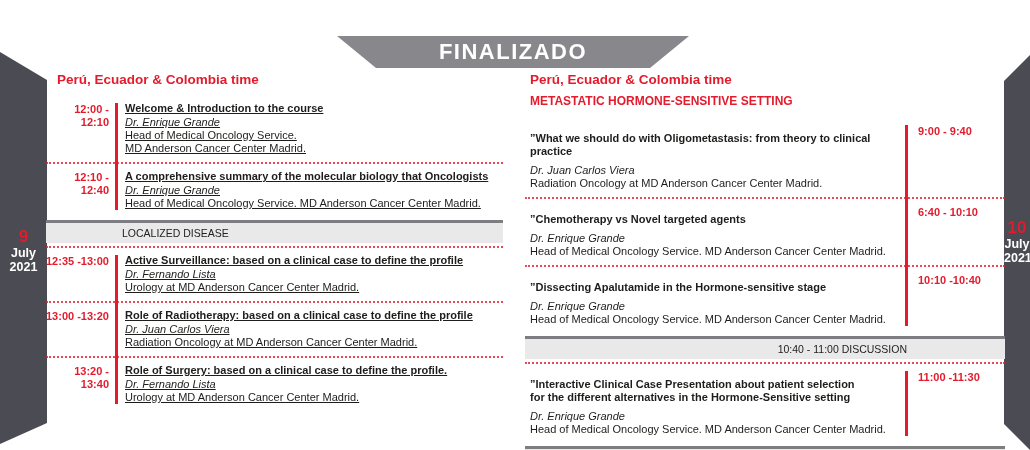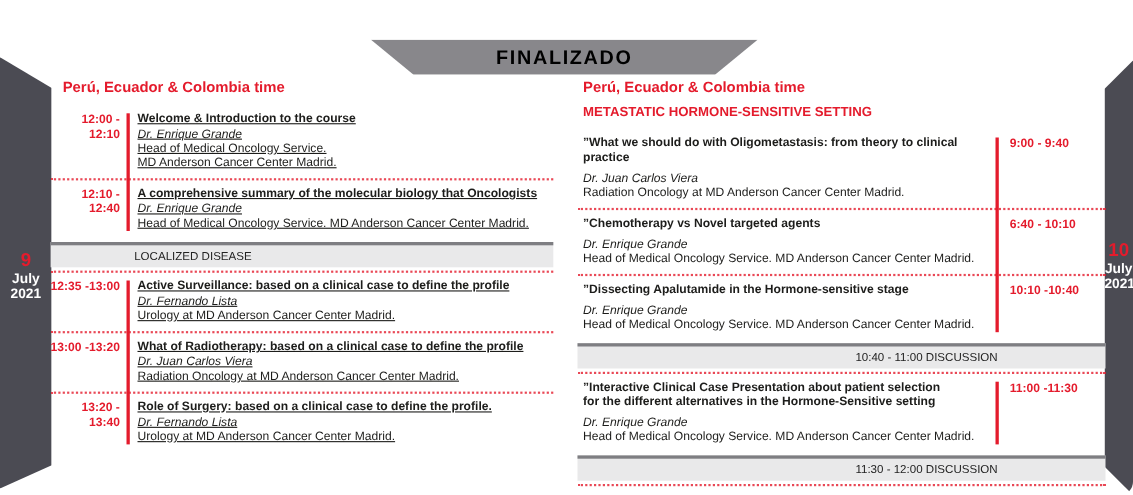--- a/index.html
+++ b/index.html
@@ -5,34 +5,34 @@
   * { margin:0; padding:0; box-sizing:border-box; }
   html,body { width:1030px; height:450px; }
   body {
     position:relative; overflow:hidden; background:#ffffff;
     font-family:"Liberation Sans", sans-serif; color:#1d1d1b;
   }
 
   
   .panel { position:absolute; top:0; height:450px; background:var(--panel,#4b4b53); }
   .panel-left  { left:0; width:47px;  clip-path:polygon(0 52px,47px 80px,47px 423px,0 444px); }
-  .panel-right { left:1004px; width:26px; clip-path:polygon(0 81px,26px 55px,26px 450px,0 424px);border-radius:12px; }
+  .panel-right { left:1004px; width:26px; clip-path:polygon(0 81px,26px 55px,26px 450px,0 424px); }
   .date { position:absolute; width:100%; text-align:center; font-weight:bold; }
   .panel-left  .date { top:227px; }
   .panel-right .date { top:218px; }
   .date .day  { color:var(--accent,#e41b2c); font-size:17px; line-height:19px; }
   .date .rest { color:#ffffff; font-size:12.5px; line-height:14px; }
 
   
   .banner {
     position:absolute; left:337px; top:36px; width:352px; height:32px;
     background:var(--banner,#88878b);
     clip-path:polygon(0 0,352px 0,313px 32px,39px 32px);
     display:flex; align-items:center; justify-content:center;
-    color:#000000; font-weight:bold; font-size:18px; letter-spacing:1.5px;
+    color:#ffffff; font-weight:bold; font-size:22px; letter-spacing:1.5px;
   }
 
   
   .col { position:absolute; top:72px; }
   .lp { left:46px;  width:457px; }
   .rp { left:525px; width:480px; }
 
   .tz-header { color:var(--accent,#e41b2c); font-weight:bold; font-size:13.5px; }
   .lp .tz-header { padding-left:11px; margin-bottom:13px; }
   .rp .tz-header { padding-left:5px;  margin-bottom:7px; }
@@ -41,21 +41,21 @@
   .group { position:relative; }
   .group::before { content:""; position:absolute; top:3px; bottom:4px; width:3px; background:var(--accent,#e41b2c); }
   .lp .group::before { left:69px; }
   .rp .group::before { left:380px; }
 
   .session { display:flex; padding:2px 0 4px; }
   .time { color:var(--accent,#e41b2c); font-weight:bold; font-size:11px; line-height:13px; flex-shrink:0; }
   .lp .time { width:69px; padding:1px 6px 0 0; text-align:right; }
   .rp .time { padding:1px 0 0 13px; }
   .lp .content { flex:1; padding-left:10px;text-decoration:underline; }
-  .rp .content { width:380px; flex-shrink:0; padding:0 14px 0 5px; }
+  .rp .content { width:380px; flex-shrink:0; padding:0 14px 0 5px;margin-top:8px; }
 
   .title   { font-weight:bold; font-size:11px; line-height:13px; }
   .speaker { font-style:italic; font-size:11px; line-height:13px; margin-top:1px; }
   .rp .speaker { margin-top:6px; }
   .aff     { font-size:11px; line-height:13px; }
 
   .dotted { border-top:2px dotted var(--accent,#e41b2c); opacity:.8; margin:3px 0 4px; }
 
   .band {
     background:var(--band,#e9e9ea); border-top:3px solid var(--bandline,#7e7e82);
@@ -121,21 +121,21 @@
       <div class="content">
         <div class="title">Active Surveillance: based on a clinical case to define the profile</div>
         <div class="speaker">Dr. Fernando Lista</div>
         <div class="aff">Urology at MD Anderson Cancer Center Madrid.</div>
       </div>
     </div>
     <div class="dotted"></div>
     <div class="session">
       <div class="time">13:00 -13:20</div>
       <div class="content">
-        <div class="title">What of Radiotherapy: based on a clinical case to define the profile</div>
+        <div class="title">Role of Radiotherapy: based on a clinical case to define the profile</div>
         <div class="speaker">Dr. Juan Carlos Viera</div>
         <div class="aff">Radiation Oncology at MD Anderson Cancer Center Madrid.</div>
       </div>
     </div>
     <div class="dotted"></div>
     <div class="session">
       <div class="time">13:20 - 13:40</div>
       <div class="content">
         <div class="title">Role of Surgery: based on a clinical case to define the profile.</div>
         <div class="speaker">Dr. Fernando Lista</div>

